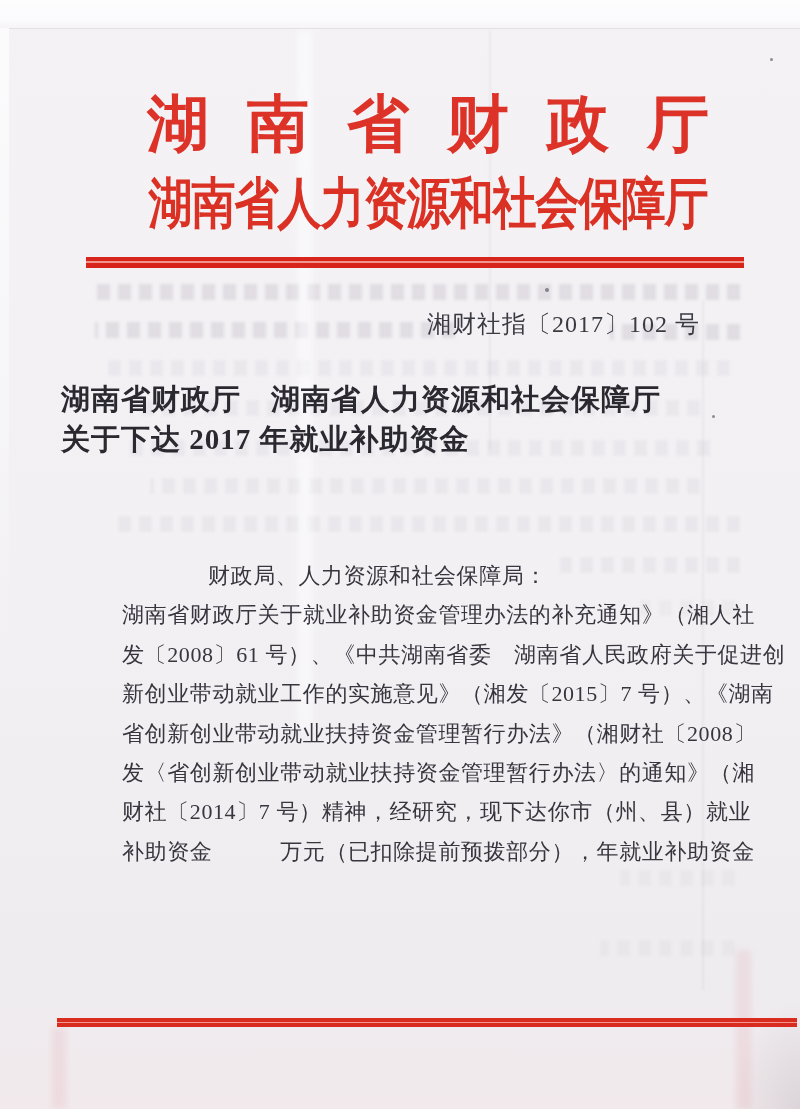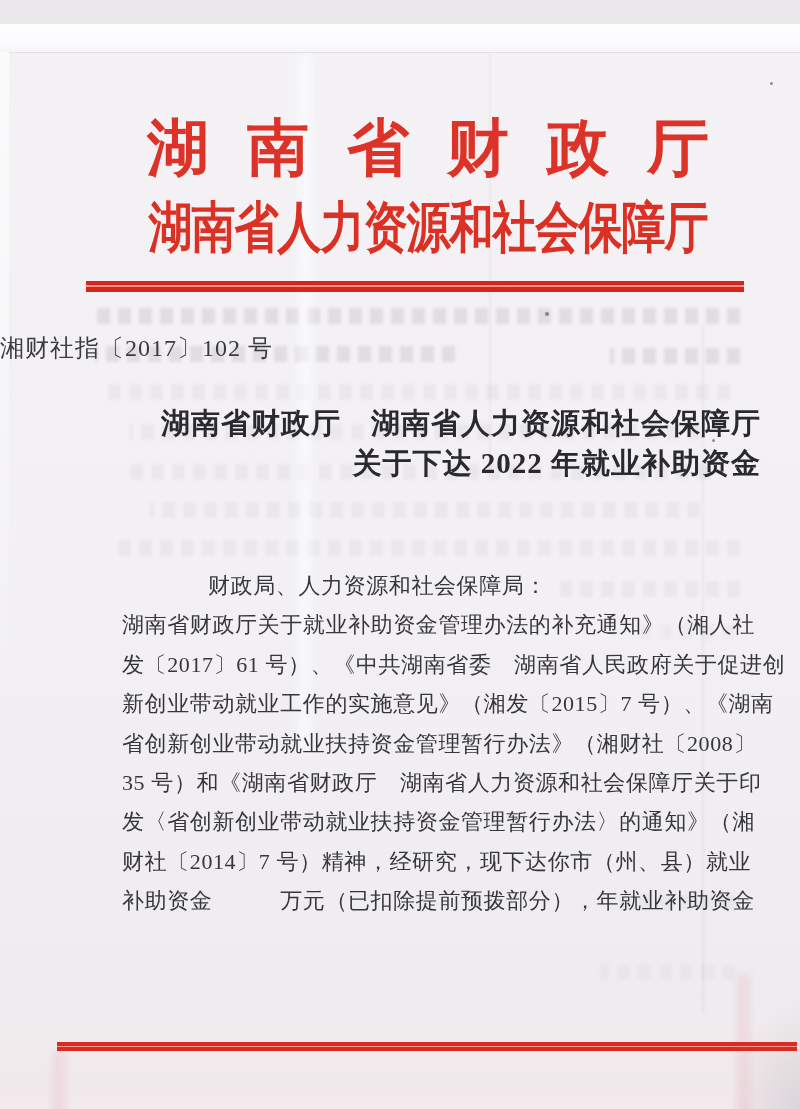--- a/index.html
+++ b/index.html
@@ -4,21 +4,20 @@
 <style>
   html,body{margin:0;padding:0;}
   body{
     width:800px;height:1109px;position:relative;overflow:hidden;
     background:#e9e7ea;
     font-family:"Liberation Serif","DejaVu Serif",serif;
   }
   .paper{
     position:absolute;inset:0;
     background:linear-gradient(180deg,#f4f2f5 0%,#f2f0f3 55%,#eeecef 88%,#ecaeae1a 100%),#f2f0f3;
-    margin-top:24px;
   }
   
   .scan-strip-top{
     position:absolute;top:0;left:0;width:800px;height:28px;
     background:linear-gradient(180deg,#fdfdfe 0%,#fbfafc 70%,#f6f4f7 100%);
     border-bottom:1px solid #e3e1e5;
     z-index:3;
   }
   .scan-strip-left{
     position:absolute;top:28px;left:0;width:9px;height:640px;
@@ -43,31 +42,31 @@
   .red-rule{
     position:absolute;
     background:linear-gradient(180deg,#d7251c 0%,#d7251c 38%,#f books2948b 38%,#f2948b 38%,#f2948b 54%,#d7251c 54%,#d7251c 100%);
     z-index:5;
   }
   .rule-top{left:86px;top:257px;width:658px;height:11px;
     background:linear-gradient(180deg,#d7251c 0%,#d7251c 38%,#f2948b 38%,#f2948b 54%,#d7251c 54%,#d7251c 100%);}
   .rule-bottom{left:57px;top:1018px;width:740px;height:9px;
     background:linear-gradient(180deg,#d92b1f 0%,#d92b1f 40%,#f0988f 40%,#f0988f 58%,#d92b1f 58%,#d92b1f 100%);}
   .doc-number{
-    position:absolute;top:308px;left:0;width:700px;
+    position:absolute;top:308px;left:0;width:700px;text-align:right;
     font-size:24px;color:#3a3a42;letter-spacing:1px;white-space:nowrap;z-index:5;
   }
   .title{
-    position:absolute;top:379px;left:61px;width:700px;text-align:right;
+    position:absolute;top:379px;left:61px;width:700px;text-align:left;
     font-size:29px;font-weight:bold;color:#2a2930;line-height:40px;
     letter-spacing:1px;z-index:5;
   }
   .title div{white-space:nowrap;}
   .body-text{
-    position:absolute;top:542px;left:122px;width:580px;
+    position:absolute;top:556px;left:122px;width:580px;
     font-size:22px;color:#37363e;line-height:39.4px;letter-spacing:0.6px;
     z-index:5;
   }
   .body-text div{white-space:nowrap;}
   .salutation{padding-left:86px;}
   .bl-indent{text-indent:45px;}
   
   .ghost{
     position:absolute;height:16px;z-index:2;
     background:repeating-linear-gradient(90deg,rgba(128,116,142,0.16) 0 13px,rgba(128,116,142,0) 13px 21px);
@@ -114,30 +113,29 @@
 
   <div class="agency1">湖南省财政厅</div>
   <div class="agency2">湖南省人力资源和社会保障厅</div>
 
   <div class="red-rule rule-top"></div>
 
   <div class="doc-number">湘财社指〔2017〕102 号</div>
 
   <div class="title">
     <div>湖南省财政厅　湖南省人力资源和社会保障厅</div>
-    <div>关于下达 2022 年就业补助资金</div>
+    <div>关于下达 2017 年就业补助资金</div>
   </div>
 
   <div class="body-text">
     <div class="salutation">财政局、人力资源和社会保障局：</div>
     <div>湖南省财政厅关于就业补助资金管理办法的补充通知》（湘人社</div>
-    <div>发〔2017〕61 号）、《中共湖南省委　湖南省人民政府关于促进创</div>
+    <div>发〔2008〕61 号）、《中共湖南省委　湖南省人民政府关于促进创</div>
     <div>新创业带动就业工作的实施意见》（湘发〔2015〕7 号）、《湖南</div>
     <div>省创新创业带动就业扶持资金管理暂行办法》（湘财社〔2008〕</div>
-    <div>35 号）和《湖南省财政厅　湖南省人力资源和社会保障厅关于印</div>
     <div>发〈省创新创业带动就业扶持资金管理暂行办法〉的通知》（湘</div>
     <div>财社〔2014〕7 号）精神，经研究，现下达你市（州、县）就业</div>
     <div>补助资金　　　万元（已扣除提前预拨部分），年就业补助资金</div>
   </div>
 
   <div class="red-rule rule-bottom"></div>
 
   <div class="scan-strip-top"></div>
   <div class="scan-strip-left"></div>
 </div>

